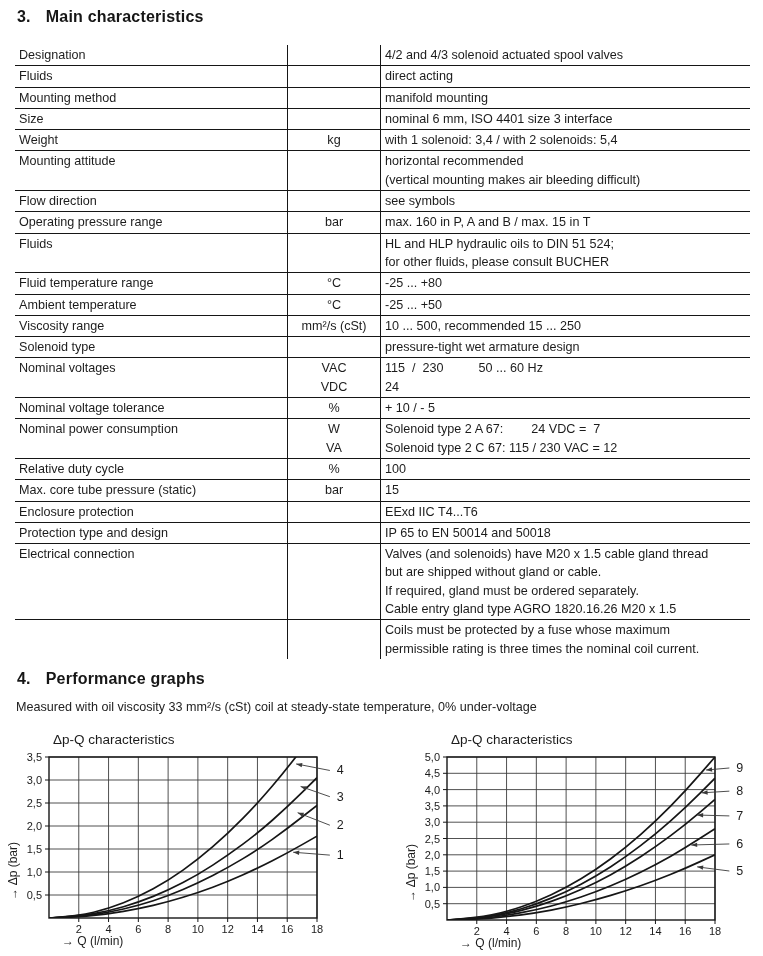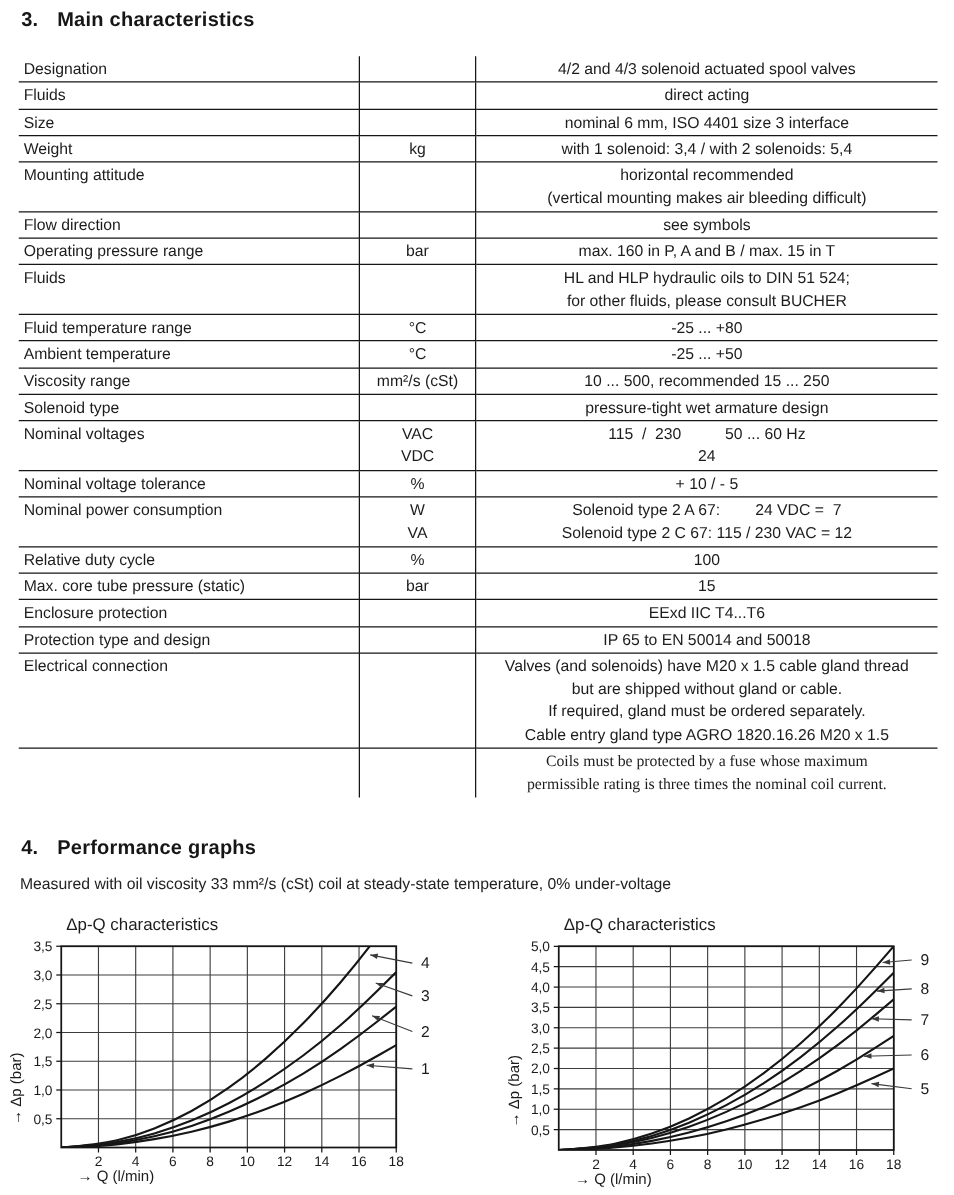--- a/index.html
+++ b/index.html
@@ -7,24 +7,24 @@
         font-family:"Liberation Sans","DejaVu Sans",sans-serif;color:#1c1c1c;overflow:hidden;}
   .sec-title{position:absolute;left:17px;font-size:16px;font-weight:600;color:#161616;
              display:flex;gap:15px;letter-spacing:.2px;}
   #sec3{top:8px;}
   #sec4{top:670px;}
   .subtitle{position:absolute;left:16px;top:700px;font-size:12.6px;color:#222;}
   table.main{position:absolute;left:15px;top:45px;width:735px;border-collapse:collapse;
              font-size:12.6px;color:#1c1c1c;table-layout:fixed;}
   table.main td{padding:1px 4px;vertical-align:top;line-height:18.3px;
                 border-bottom:1.6px solid #161616;}
-  table.main tr:last-child td{border-bottom:none;font-family:Liberation Serif, serif;}
+  table.main tr:last-child td{border-bottom:none;}
   td.prop{width:264px;text-align:left;border-right:1.2px solid #161616;margin-left:13px;}
   td.unit{width:84px;text-align:center;border-right:1.2px solid #161616;}
-  td.val{text-align:center;}
+  td.val{text-align:left;}
   svg text{font-family:"Liberation Sans","DejaVu Sans",sans-serif;fill:#1c1c1c;}
   .chart-svg{position:absolute;}
   #chart1{left:0;top:728px;}
   #chart2{left:384px;top:728px;}
 </style>
 </head>
 <body>
 
 <div class="page">
 
@@ -44,20 +44,29 @@
             <div>4/2 and 4/3 solenoid actuated spool valves</div>
           </td>
         </tr>
         <tr>
           <td class="prop">
             <div>Fluids</div>
           </td>
           <td class="unit"></td>
           <td class="val">
             <div>direct acting</div>
+          </td>
+        </tr>
+        <tr>
+          <td class="prop">
+            <div>Mounting method</div>
+          </td>
+          <td class="unit"></td>
+          <td class="val">
+            <div>manifold mounting</div>
           </td>
         </tr>
         <tr>
           <td class="prop">
             <div>Size</div>
           </td>
           <td class="unit"></td>
           <td class="val">
             <div>nominal 6 mm, ISO 4401 size 3 interface</div>
           </td>

